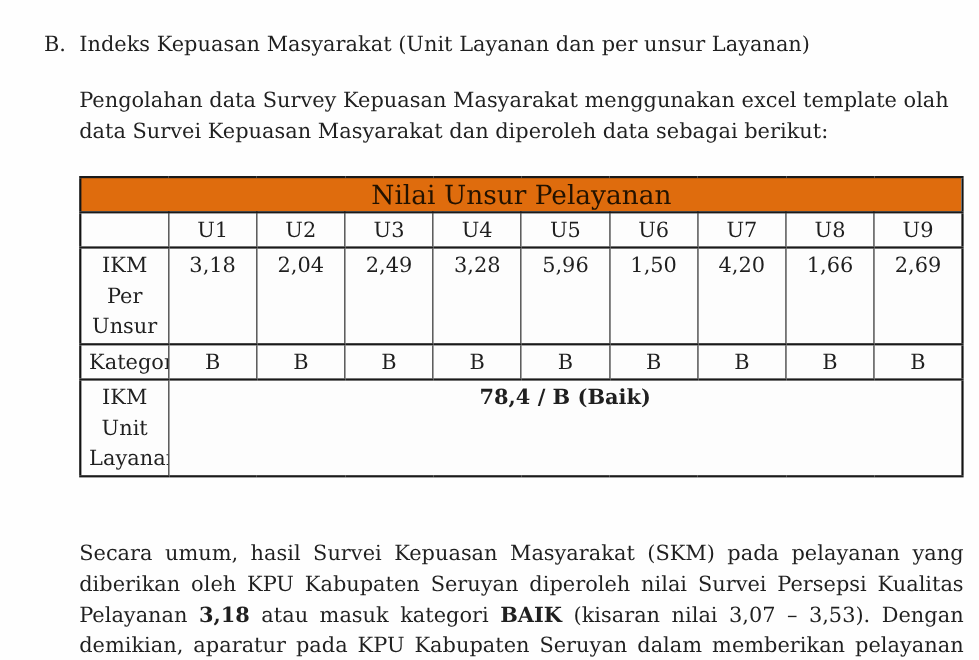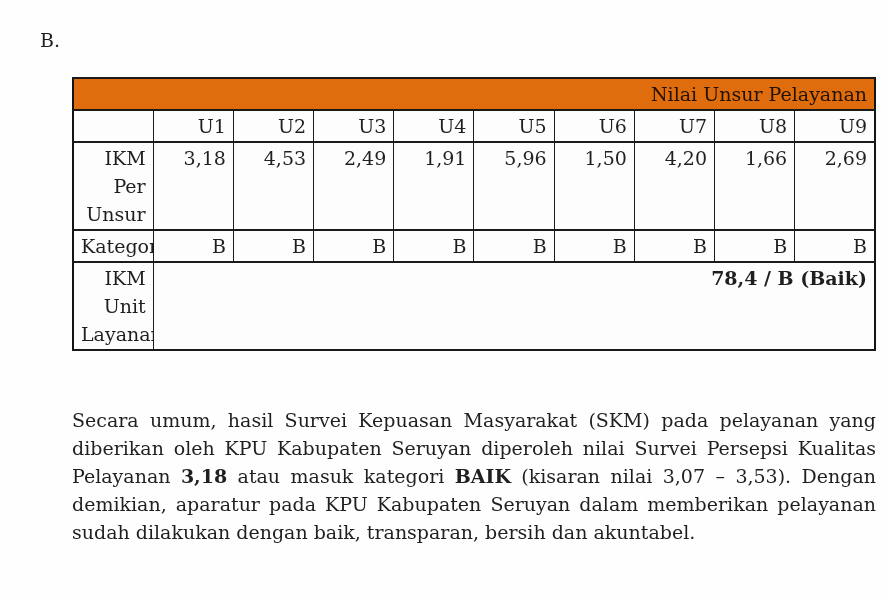--- a/index.html
+++ b/index.html
@@ -44,30 +44,30 @@
     width: 804px;
     margin-left: 32px;
     background: #fdfdfd;
   }
   table.ikm td {
     border: 1px solid #1a1a1a;
     border-top-width: 2px;
     border-bottom-width: 2px;
     padding: 1px 7px 1px 7px;
     vertical-align: top;
-    text-align: right;
+    text-align: center;
     overflow: hidden;
   }
   table.ikm { border: 2px solid #141414; }
   .title-cell {
     background: #df6c0d;
     color: #231200;
     text-align: center;
     height: 27px;
-    font-size: 19px;
+    font-size: 24px;
   }
   .col-head-row td {
     text-align: right;
     height: 26px;
   }
   .label-col {
     width: 114px;
   }
   .row-tall td { height: 57px; }
   .row-short td { height: 26px; }
@@ -82,22 +82,24 @@
   }
   .closing b { font-weight: bold; }
 </style>
 </head>
 <body>
 
 <div class="page">
 
   <div class="heading">
     <span class="h-label">B.</span>
+    <span class="h-text">Indeks Kepuasan Masyarakat (Unit Layanan dan per unsur Layanan)</span>
   </div>
 
+  <p class="intro indent">Pengolahan data Survey Kepuasan Masyarakat menggunakan excel template olah data Survei Kepuasan Masyarakat dan diperoleh data sebagai berikut:</p>
 
   <table class="ikm">
     <tbody>
       <tr>
         <td colspan="10" class="title-cell">Nilai Unsur Pelayanan</td>
       </tr>
       <tr class="col-head-row">
         <td class="label-col"></td>
         <td>U1</td>
         <td>U2</td>
@@ -105,23 +107,23 @@
         <td>U4</td>
         <td>U5</td>
         <td>U6</td>
         <td>U7</td>
         <td>U8</td>
         <td>U9</td>
       </tr>
       <tr class="row-tall">
         <td class="label-col">IKM Per Unsur</td>
         <td>3,18</td>
-        <td>4,53</td>
+        <td>2,04</td>
         <td>2,49</td>
-        <td>1,91</td>
+        <td>3,28</td>
         <td>5,96</td>
         <td>1,50</td>
         <td>4,20</td>
         <td>1,66</td>
         <td>2,69</td>
       </tr>
       <tr class="row-short">
         <td class="label-col">Kategori</td>
         <td>B</td>
         <td>B</td>

